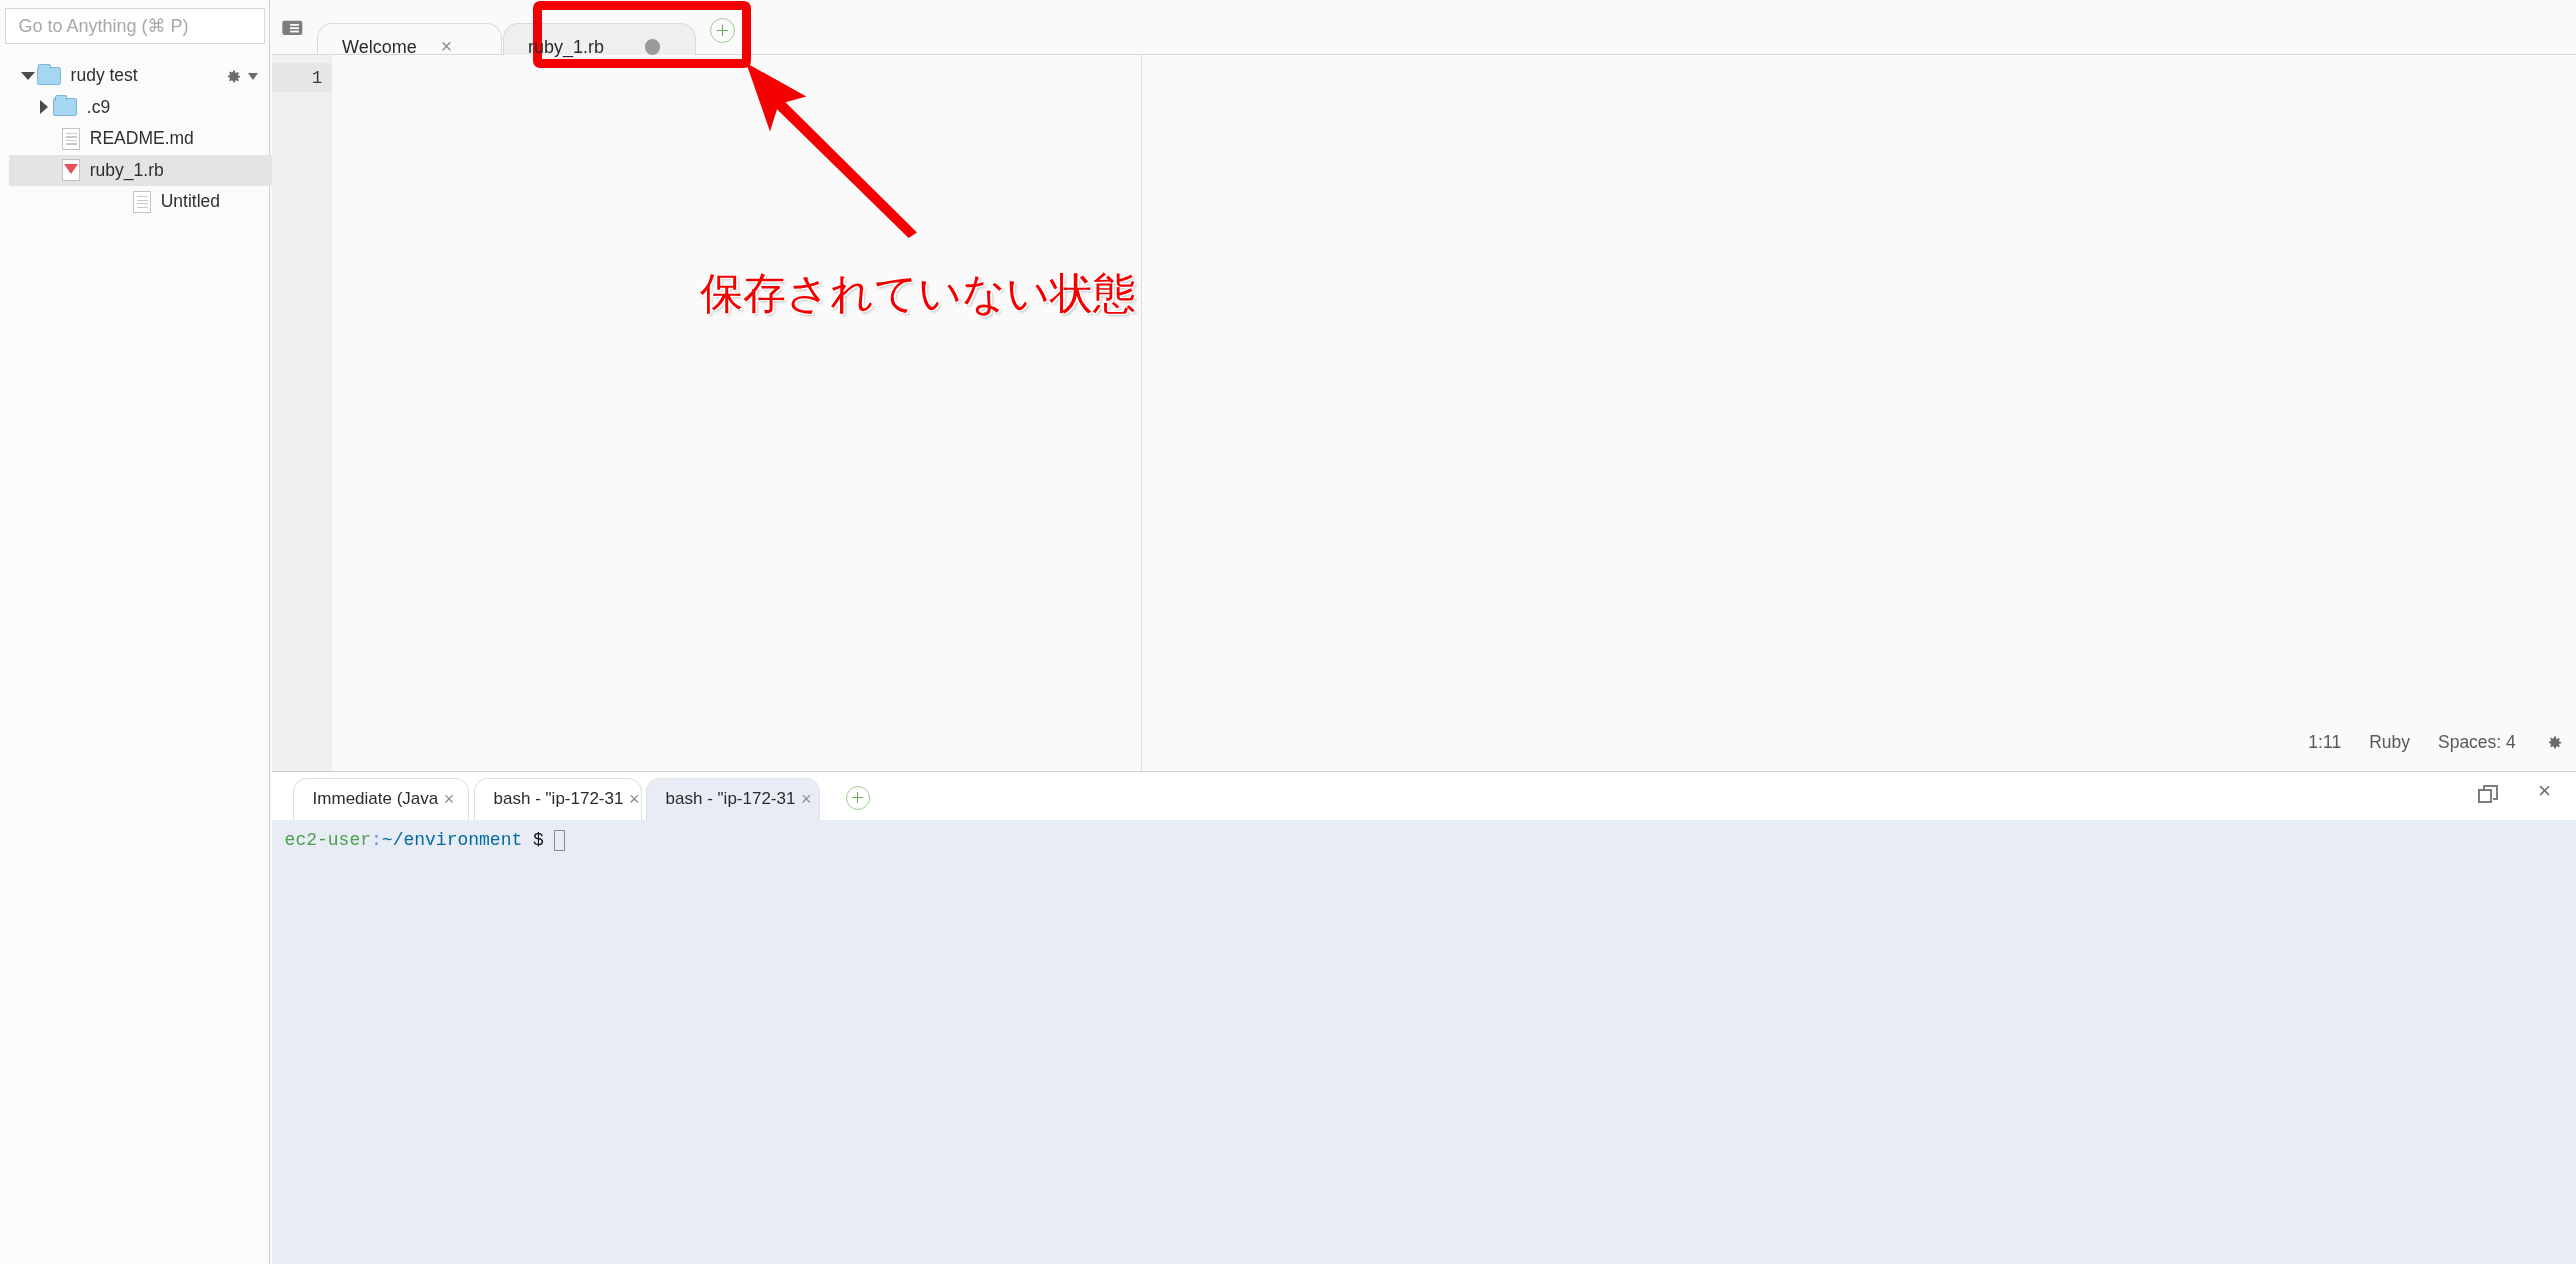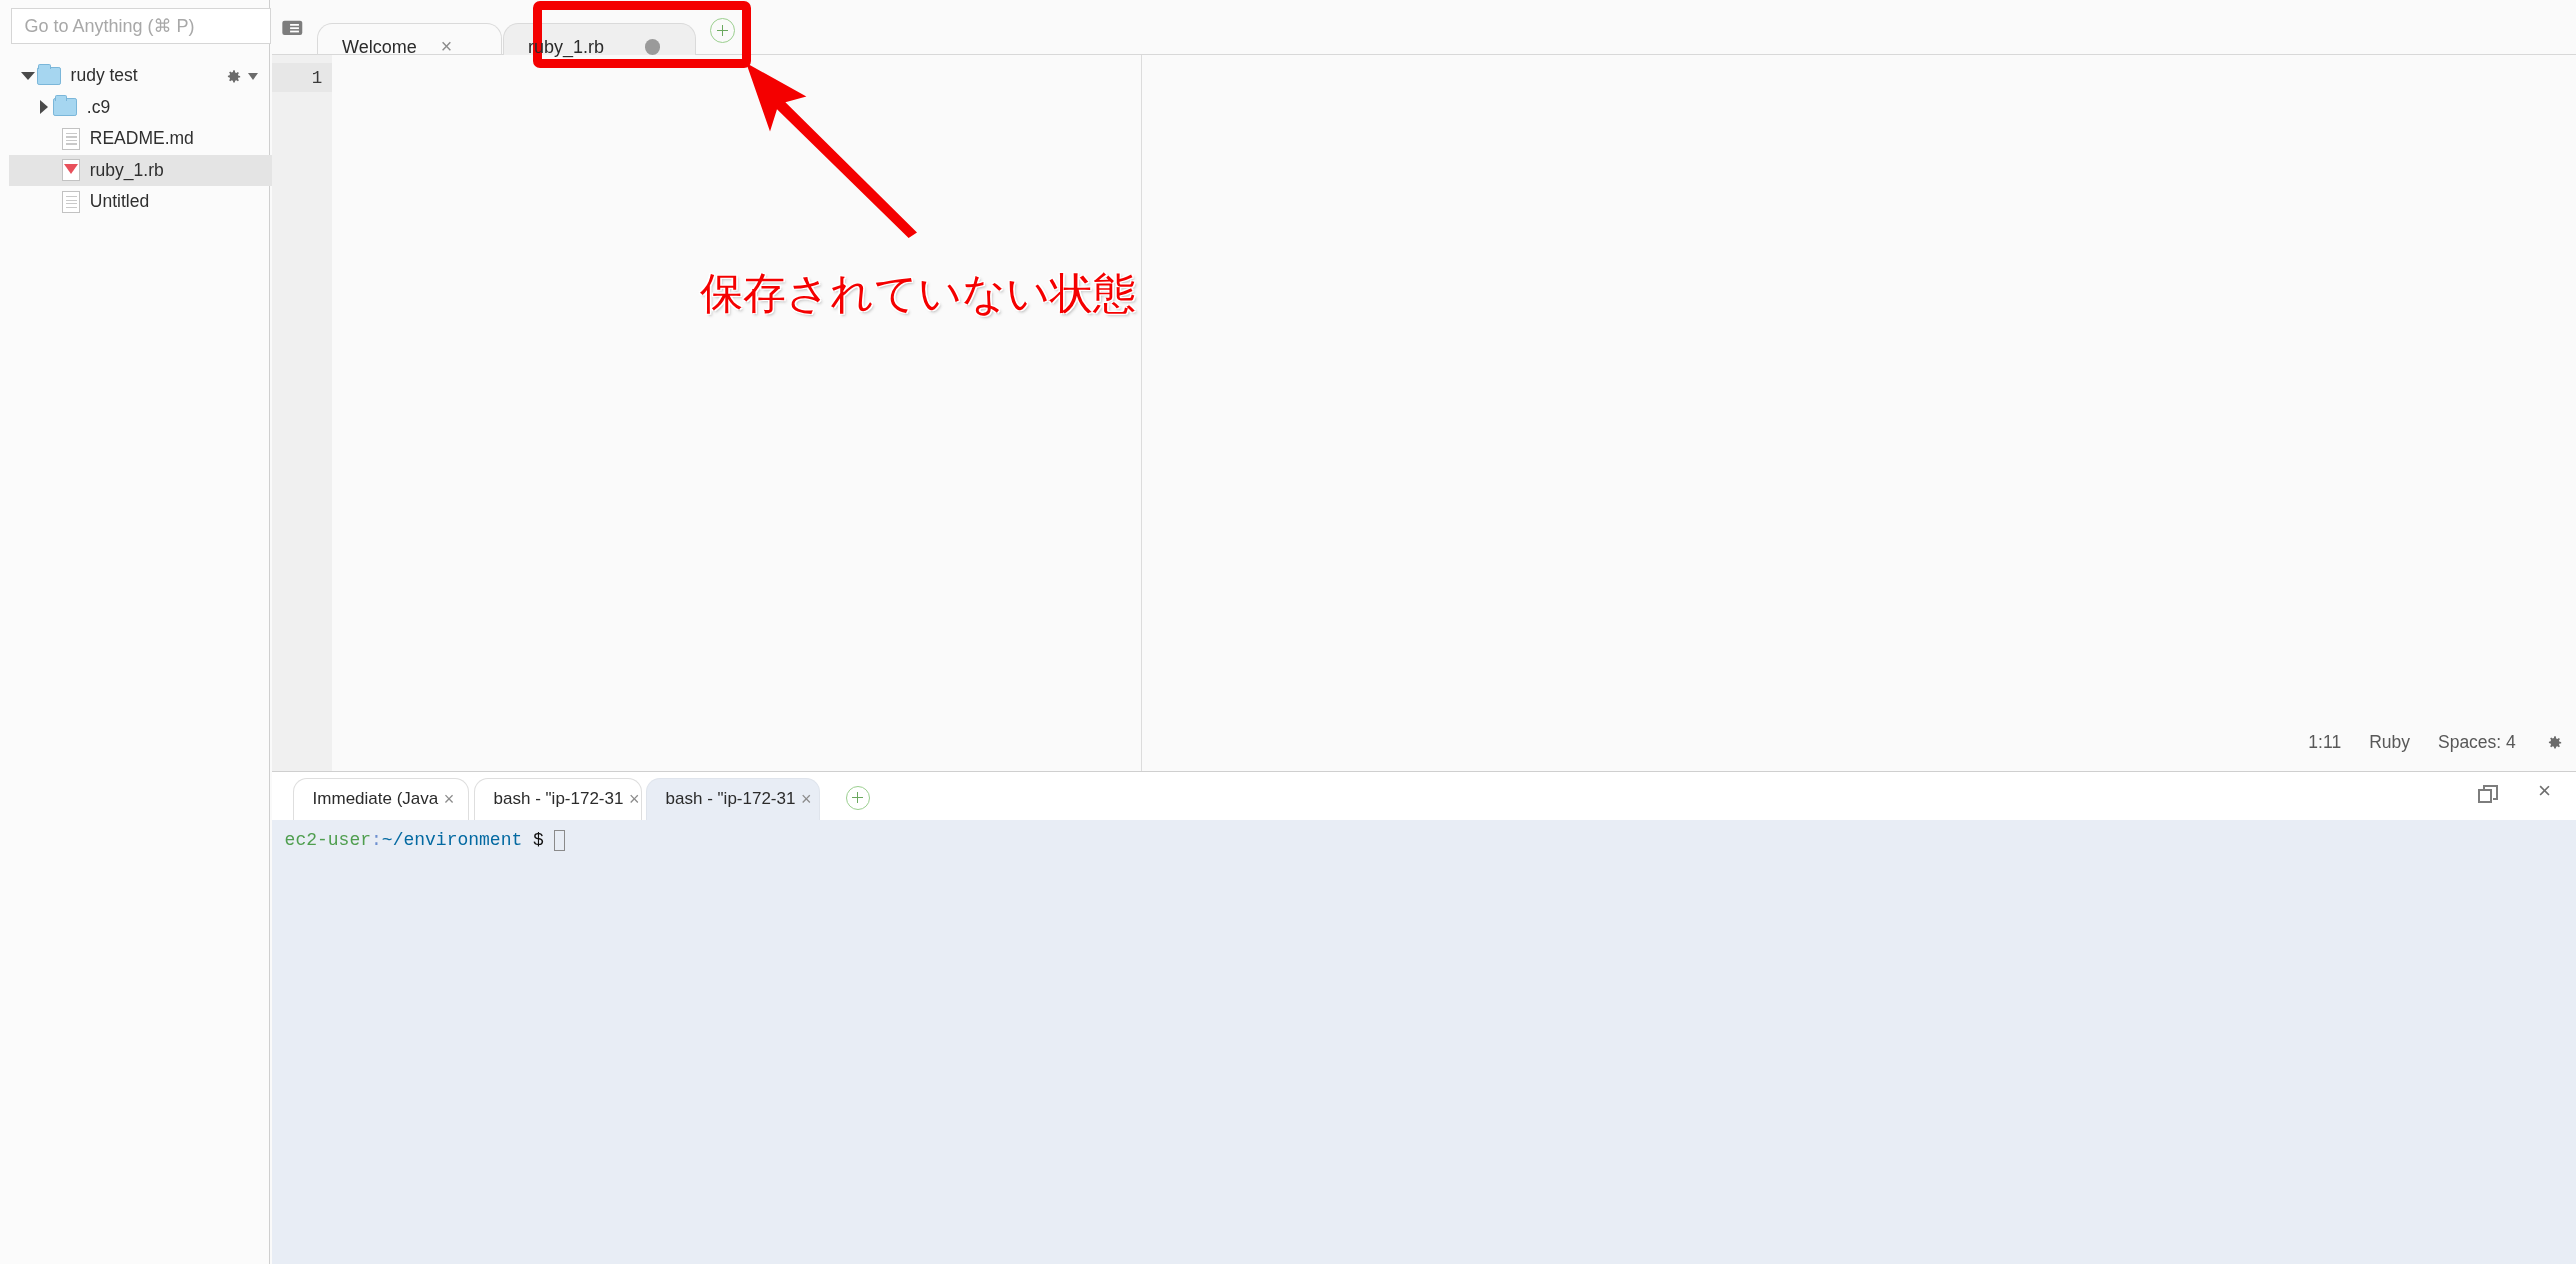--- a/index.html
+++ b/index.html
@@ -21,21 +21,21 @@
     position: absolute; left: 0; top: 0;
     width: 270px; height: 1265px;
     background: #fbfbfb;
     border-right: 1.4px solid #cfcfcf;
   }
   #search-wrap {
     position: absolute; left: 4.9px; top: 8.4px;
     width: 260px; height: 36px;
     background: #ffffff;
     border: 0.7px solid #d6d6d6;
-    display: flex;  margin-left: 6px;
+    display: flex; 
   }
   #search-input {
     width: 100%; height: 100%;
     border: none; outline: none; background: transparent;
     padding-left: 12.6px;
     font-family: "Liberation Sans", sans-serif;
     font-size: 18px; color: #3a3a3a;
   }
   #search-input::placeholder { color: #a8a8a8; }
 
@@ -383,21 +383,21 @@
         <span class="tree-label">README.md</span>
       </div>
 
       <div class="tree-row selected" style="padding-left:53px;">
         <span class="ruby-icon">
             <span class="gem"></span>
           </span>
         <span class="tree-label">ruby_1.rb</span>
       </div>
 
-      <div class="tree-row" style="padding-left:53px;">
+      <div class="tree-row" style="padding-left:53px;justify-content:center;">
         <span class="file-icon">
             <span class="lines"></span>
           </span>
         <span class="tree-label">Untitled</span>
       </div>
 
     </div>
   </div>
 
   <div id="editor-tabbar">

